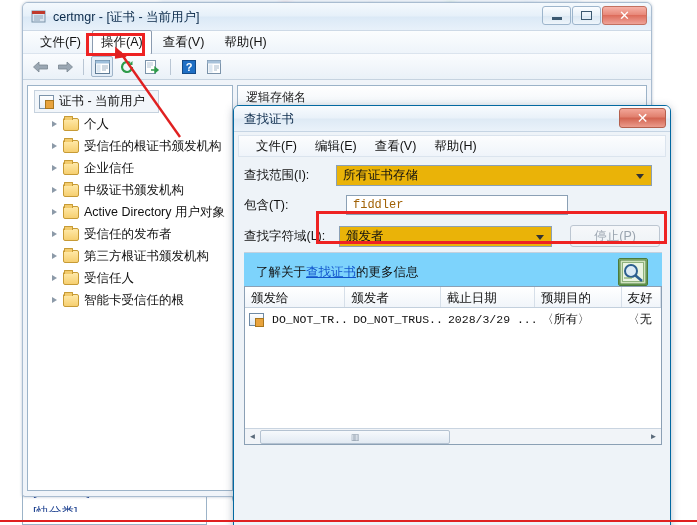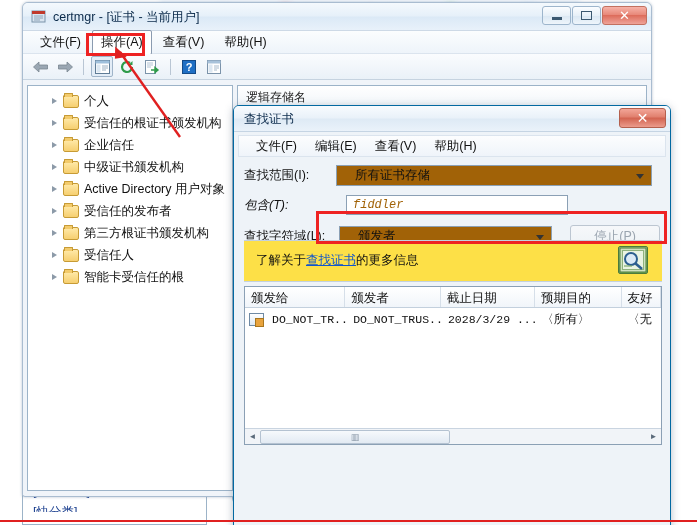--- a/index.html
+++ b/index.html
@@ -189,22 +189,22 @@
     background: linear-gradient(180deg,#fcfdfe 0%, #eff4fa 100%);
     border:1px solid #dbe4ee;
     display:flex; align-items:center; padding-left:8px;
   }
   .fd-menu-item { padding:2px 9px; font-size:12.5px; color:#111; white-space:nowrap; }
 
   .fd-form { position:relative; padding: 8px 10px 0 10px; }
   .fd-row { display:flex; align-items:center; margin-bottom:9px; }
   .fd-label { width:92px; font-size:12.5px; color:#111; white-space:nowrap; }
   .fd-select {
-    flex:1; height:21px; background:#a16207; border:1px solid #8ba0b5;
-    display:flex; align-items:center; padding-left:18px; font-size:12.5px; color:#111;
+    flex:1; height:21px; background:#eab308; border:1px solid #8ba0b5;
+    display:flex; align-items:center; padding-left:6px; font-size:12.5px; color:#111;
     position:relative;
   }
   .fd-select .arrow {
     position:absolute; right:7px; top:8px;
     width:0; height:0; border-left:4.5px solid transparent; border-right:4.5px solid transparent;
     border-top:5px solid #333;
   }
   .fd-input {
     height:20px; background:#ffffff; border:1px solid #8ba0b5;
     display:flex; align-items:center; padding-left:6px;
@@ -214,22 +214,22 @@
     height:22px; border:1px solid #8197ad; border-radius:3px;
     background: linear-gradient(180deg,#fbfdff 0%, #eaf2f9 45%, #dde9f4 50%, #f0f6fb 100%);
     font-size:12.5px; color:#111;
     display:flex; align-items:center; justify-content:center; white-space:nowrap;
   }
   .fd-btn.primary { border:1px solid #3d6b98; box-shadow: inset 0 0 0 1px #d8e8f6; }
   .fd-btn.disabled { color:#9aa4af; border-color:#bcc6d1;
     background: linear-gradient(180deg,#f6f8fa 0%, #eef2f6 100%); }
 
   .fd-help-panel {
-    position:absolute; left:10px; top:134px; width:418px; height:42px;
-    background:#fde047; border:1px solid #c4d1de; border-left:none; border-right:none;
+    position:absolute; left:10px; top:146px; width:418px; height:42px;
+    background:#7dd3fc; border:1px solid #c4d1de; border-left:none; border-right:none;
   }
   .fd-help-text { position:absolute; left:12px; top:11px; font-size:12.5px; color:#111; white-space:nowrap; }
   .fd-help-link { color:#1155cc; text-decoration:underline; }
   .fd-help-icon {
     position:absolute; right:14px; top:5px; width:30px; height:28px;
     background: linear-gradient(180deg,#9fd08a 0%, #6fae57 100%);
     border:1px solid #4c7a3c; border-radius:2px;
   }
 
   .fd-results {
@@ -415,20 +415,24 @@
           <rect x="1.5" y="4.5" width="4" height="8" fill="#dde8f2"></rect>
           <path d="M7 6h5M7 8h5M7 10h3" stroke="#9fb3c6" stroke-width="0.9"></path>
         </svg>
       </div>
     </div>
 
     <div class="mmc-body">
 
       <div class="pane-left">
         <div class="tree">
+          <div class="tree-root">
+            <div class="cert-store-icon"></div>
+            <span class="tree-label">证书 - 当前用户</span>
+          </div>
 
           <div class="tree-node">
             <span class="chev"></span>
             <span class="folder"></span>
             <span class="tree-label">个人</span>
           </div>
           <div class="tree-node">
             <span class="chev"></span>
             <span class="folder"></span>
             <span class="tree-label">受信任的根证书颁发机构</span>
@@ -496,21 +500,21 @@
     <div class="fd-form">
 
       <div class="fd-row">
         <div class="fd-label">查找范围(I):</div>
         <div class="fd-select" style="margin-right:0px;width:316px;flex:none;">
           <span>所有证书存储</span>
           <span class="arrow"></span>
         </div>
       </div>
 
-      <div class="fd-row" style="margin-top:1px;margin-bottom:10px;font-style:italic;">
+      <div class="fd-row" style="margin-top:1px;margin-bottom:10px;">
         <div class="fd-label">包含(T):</div>
         <div class="fd-input" style="width:222px;flex:none;margin-left:10px;">
           <span>fiddler</span>
         </div>
       </div>
 
       <div class="fd-row">
         <div class="fd-label">查找字符域(L):</div>
         <div class="fd-select" style="width:213px;flex:none;margin-left:10px;">
           <span>颁发者</span>

